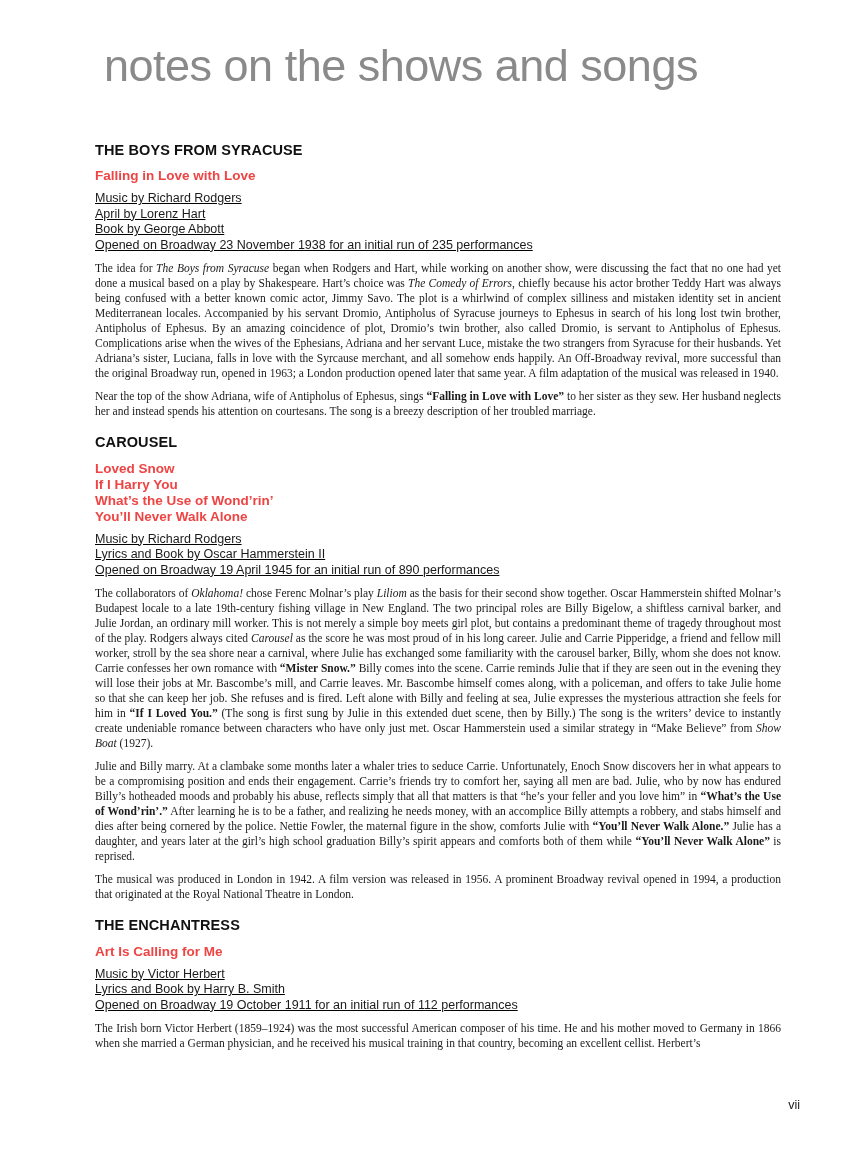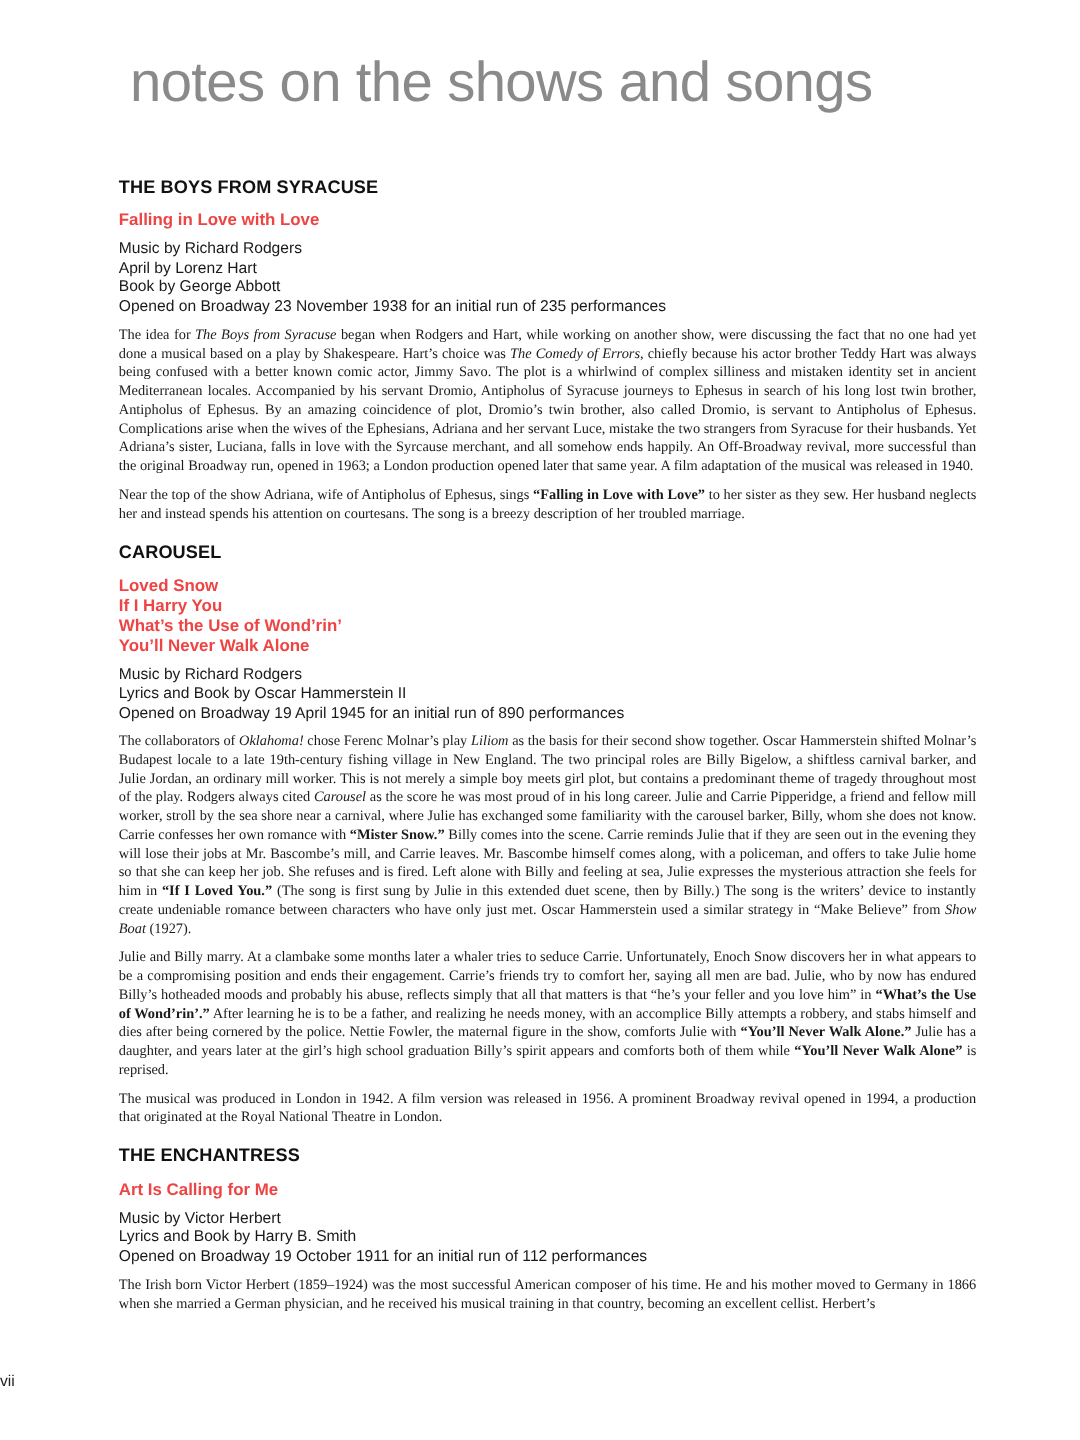--- a/index.html
+++ b/index.html
@@ -41,21 +41,21 @@
     letter-spacing: 0.1px;
   }
   .songs { margin: 0 0 7px 0; }
   .song {
     font-family: "Liberation Sans", sans-serif;
     font-weight: 700;
     font-size: 13.5px;
     line-height: 16px;
     color: #ef4444;
   }
-  .credits { margin: 2px 0 8px 0; }
+  .credits { margin: 2px 0 8px 0; text-decoration: underline; }
   .credit-line {
     font-family: "Liberation Sans", sans-serif;
     font-weight: 400;
     font-size: 12.5px;
     line-height: 15.5px;
     color: #1a1a1a;
   }
   .body-para {
     margin: 0 0 8px 0;
     font-family: "Liberation Serif", serif;
@@ -64,21 +64,21 @@
     color: #1a1a1a;
     text-align: justify;
   }
   .body-para em { font-style: italic; }
   .body-para strong { font-weight: 700; }
   .folio {
     position: absolute;
     left: 0;
     right: 0;
     top: 1098px;
-    text-align: left;
+    text-align: right;
     font-family: "Liberation Sans", sans-serif;
     font-size: 12.5px;
     color: #222222;
   }
 </style>
 </head>
 <body>
 
 <div class="page">
 

